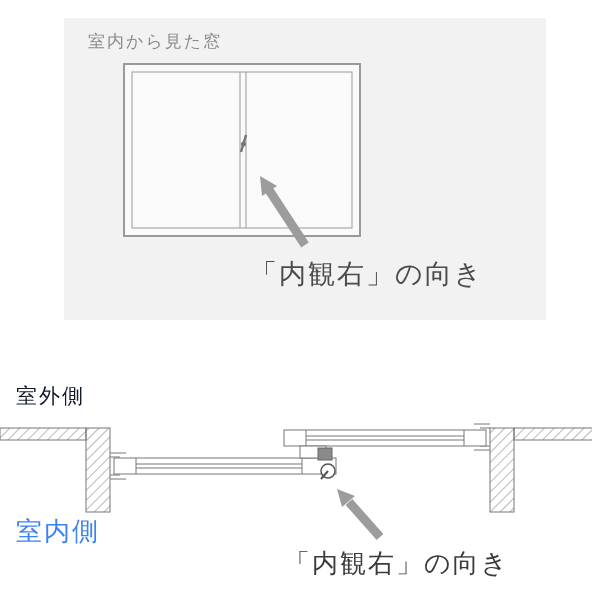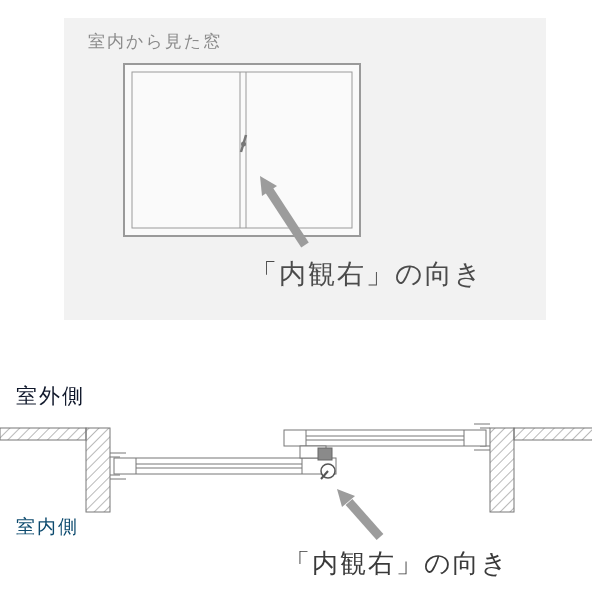--- a/index.html
+++ b/index.html
@@ -3,21 +3,21 @@
 <meta charset="utf-8">
 <style>
   html,body{margin:0;padding:0;background:#ffffff;}
   body{font-family:"DejaVu Sans","Liberation Sans",sans-serif;}
   #canvas{position:relative;width:592px;height:600px;background:#ffffff;overflow:hidden;}
   .panel{position:absolute;left:64px;top:18px;width:482px;height:302px;background:#f2f2f2;}
   .abs{position:absolute;}
   .panel-title{left:88px;top:30px;font-size:17px;letter-spacing:2px;color:#8a8a8a;}
   .dir-label-top{left:250px;top:256px;font-size:27px;letter-spacing:2px;color:#4b4b4b;}
   .outdoor-label{left:16px;top:382px;font-size:21px;letter-spacing:2px;color:#0f172a;}
-  .indoor-label{left:16px;top:514px;font-size:19px;letter-spacing:2px;color:#0c4a6e;}
+  .indoor-label{left:16px;top:514px;font-size:26px;letter-spacing:2px;color:#3b82f6;}
   .dir-label-bottom{left:284px;top:546px;font-size:26px;letter-spacing:2px;color:#3a3a3a;}
   svg{display:block;}
 </style>
 </head>
 <body>
 
 <div id="canvas">
 
   <div class="panel">
     <svg width="482" height="302" viewBox="0 0 482 302">

